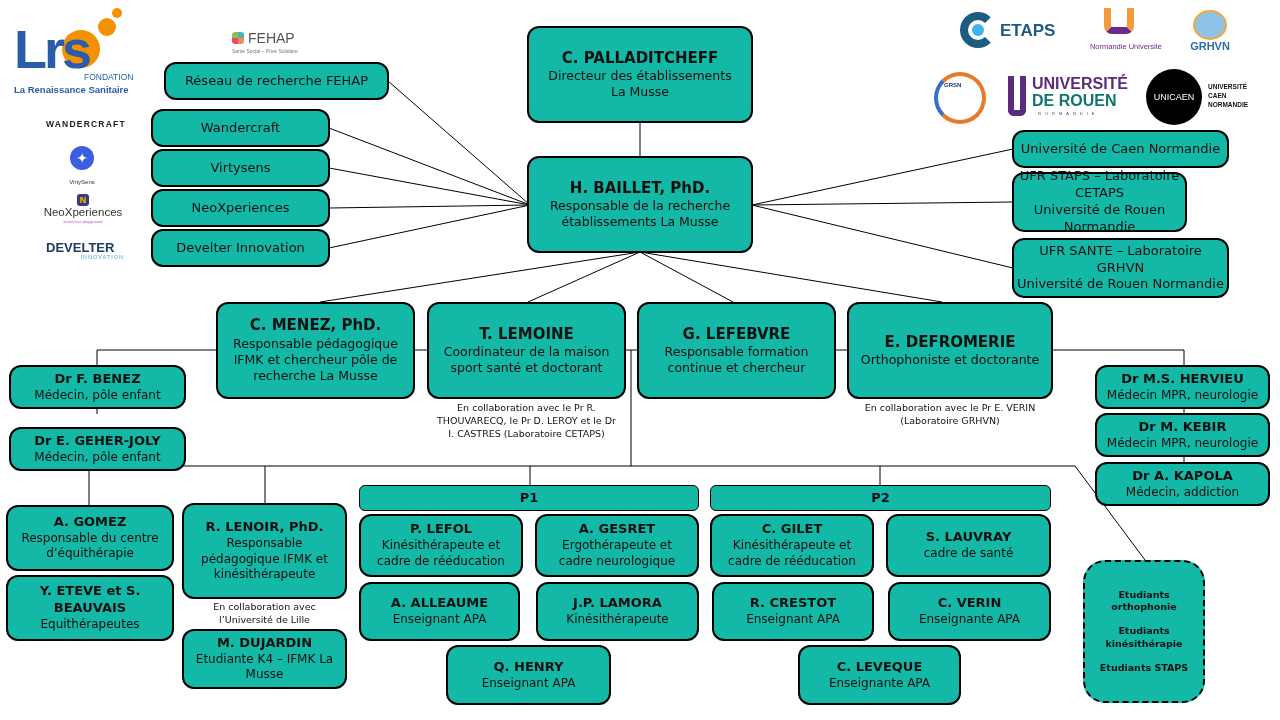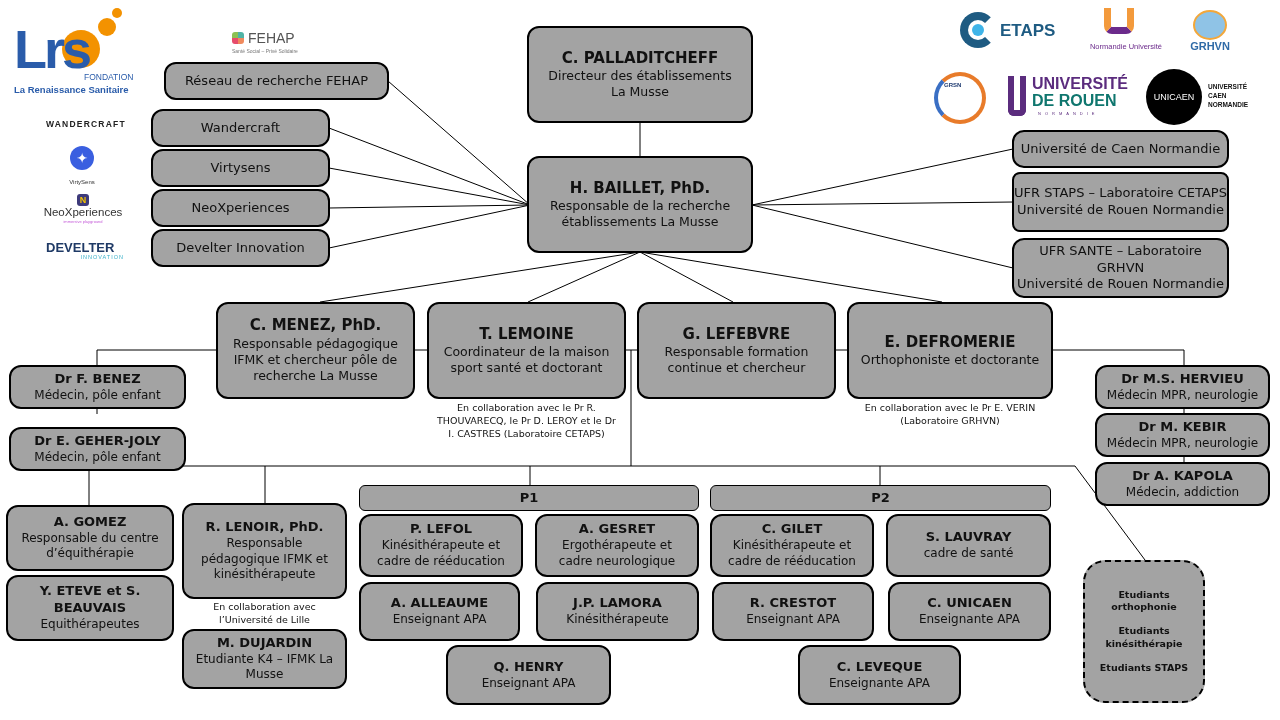--- a/index.html
+++ b/index.html
@@ -1,19 +1,19 @@
 <!DOCTYPE html>
 <html><head>
 <meta charset="utf-8">
 <style>
   html, body { margin:0; padding:0; }
   body { width:1280px; height:720px; position:relative; background:#ffffff; overflow:hidden;
          font-family:"Liberation Sans", sans-serif; color:#111; }
   #lines { position:absolute; left:0; top:0; width:1280px; height:720px; z-index:0; }
-  .box { position:absolute; box-sizing:border-box; border:2px solid #000; border-radius:12px; background:#a3a3a3;
+  .box { position:absolute; box-sizing:border-box; border:2px solid #000; border-radius:12px; background:#14b8a6;
          display:flex; flex-direction:column; justify-content:center; align-items:center; text-align:center; z-index:1;
          font-family:"DejaVu Sans", sans-serif; line-height:1.3; }
   .box .name { font-weight:bold; font-size:13px; }
   .box .role { font-size:12px; }
   .box.big .name { font-size:15px; }
   .box.big .role { font-size:12.5px; }
   .box.single { font-size:13px; }
   .box.thin { border-width:1px; border-radius:6px; }
   .box.dashed { border:2px dashed #000; border-radius:22px; }
   .box.dashed .item { font-size:9.5px; font-weight:bold; margin:6px 0; }
@@ -146,21 +146,21 @@
 <div class="box single" style="left:151px;top:189px;width:179px;height:38px;">
     <span>NeoXperiences</span>
   </div>
 <div class="box single" style="left:151px;top:229px;width:179px;height:38px;">
     <span>Develter Innovation</span>
   </div>
 
 <div class="box single" style="left:1012px;top:130px;width:217px;height:38px;">
     <span>Université de Caen Normandie</span>
   </div>
-<div class="box single" style="left:1012px;top:172px;width:217px;height:60px;border-radius:8px;">
+<div class="box single" style="left:1012px;top:172px;width:175px;height:60px;">
   <span>UFR STAPS – Laboratoire CETAPS</span>
   <span>Université de Rouen Normandie</span>
 </div>
 <div class="box single" style="left:1012px;top:238px;width:217px;height:60px;">
   <span>UFR SANTE – Laboratoire GRHVN</span>
   <span>Université de Rouen Normandie</span>
 </div>
 
 <div class="box big" style="left:527px;top:26px;width:226px;height:97px;">
   <span class="name">C. PALLADITCHEFF</span>
@@ -288,21 +288,21 @@
 </div>
 <div class="box" style="left:886px;top:514px;width:165px;height:63px;">
   <span class="name">S. LAUVRAY</span>
   <span class="role">cadre de santé</span>
 </div>
 <div class="box" style="left:712px;top:582px;width:162px;height:59px;">
   <span class="name">R. CRESTOT</span>
   <span class="role">Enseignant APA</span>
 </div>
 <div class="box" style="left:888px;top:582px;width:163px;height:59px;">
-  <span class="name">C. UNICAEN</span>
+  <span class="name">C. VERIN</span>
   <span class="role">Enseignante APA</span>
 </div>
 <div class="box" style="left:798px;top:645px;width:163px;height:60px;">
   <span class="name">C. LEVEQUE</span>
   <span class="role">Enseignante APA</span>
 </div>
 
 <div class="box dashed" style="left:1083px;top:560px;width:122px;height:143px;">
   <span class="item" style="width:80px;">Etudiants orthophonie</span>
   <span class="item" style="width:80px;">Etudiants kinésithérapie</span>

